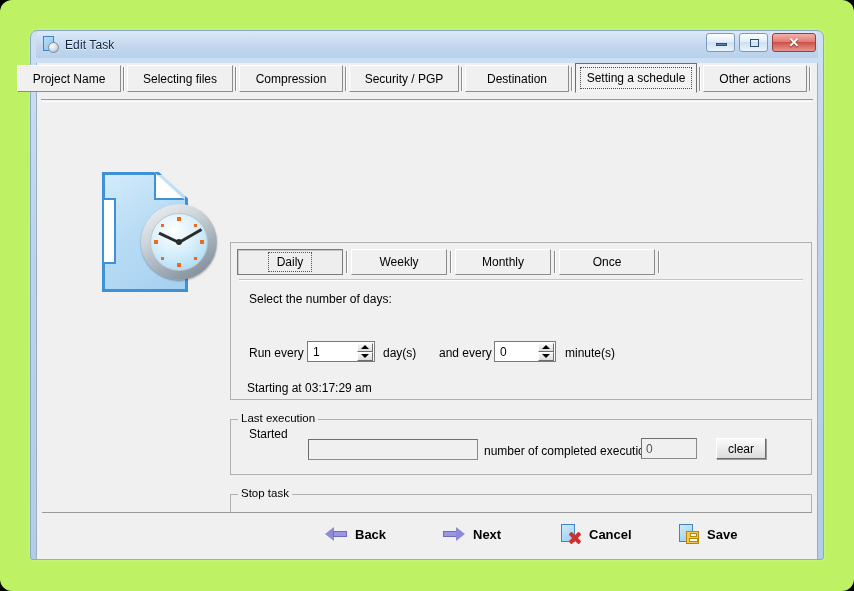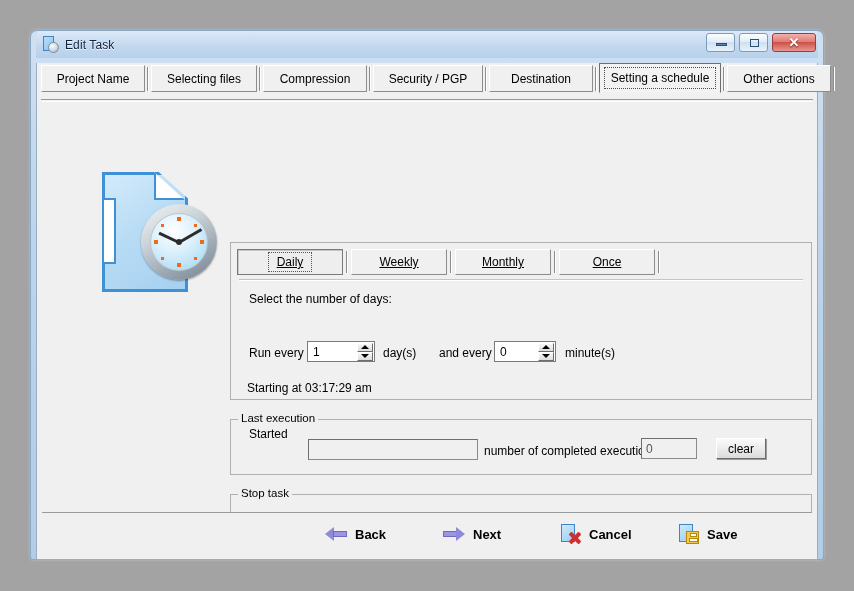--- a/index.html
+++ b/index.html
@@ -9,21 +9,22 @@
     width: 854px;
     height: 591px;
     overflow: hidden;
     font-family: "Liberation Sans", sans-serif;
   }
 
   #screen {
     position: relative;
     width: 854px;
     height: 591px;
-    background: #a3a3a3;
+    background: #bef264;
+    border-radius: 12px;
   }
 
   
   #window {
     position: absolute;
     left: 30px;
     top: 30px;
     width: 794px;
     height: 530px;
     border-radius: 7px 7px 3px 3px;
@@ -136,20 +137,21 @@
   }
 
   
   #tabstrip {
     position: relative;
     height: 32px;
     margin: 5px 4px 0 4px;
     background: #f0f0f0;
     display: flex;
     align-items: stretch;
+    justify-content: flex-end;
   }
   .tab {
     position: relative;
     flex: 0 0 auto;
     display: flex;
     align-items: center;
     justify-content: center;
     font-size: 12px;
     color: #000000;
     background: #f0f0f0;
@@ -442,21 +444,20 @@
     border: 1px solid #b0b0b0;
     background: #f0f0f0;
     box-sizing: border-box;
   }
   #freq-tabs {
     position: absolute;
     left: 6px; top: 6px; right: 6px;
     height: 26px;
     display: flex;
     align-items: stretch;
-    text-decoration: underline;
   }
   .ftab {
     flex: 0 0 auto;
     display: flex;
     align-items: center;
     justify-content: center;
     font-size: 12px;
     background: #f0f0f0;
     border-top: 1px solid #ffffff;
     border-left: 1px solid #ffffff;

